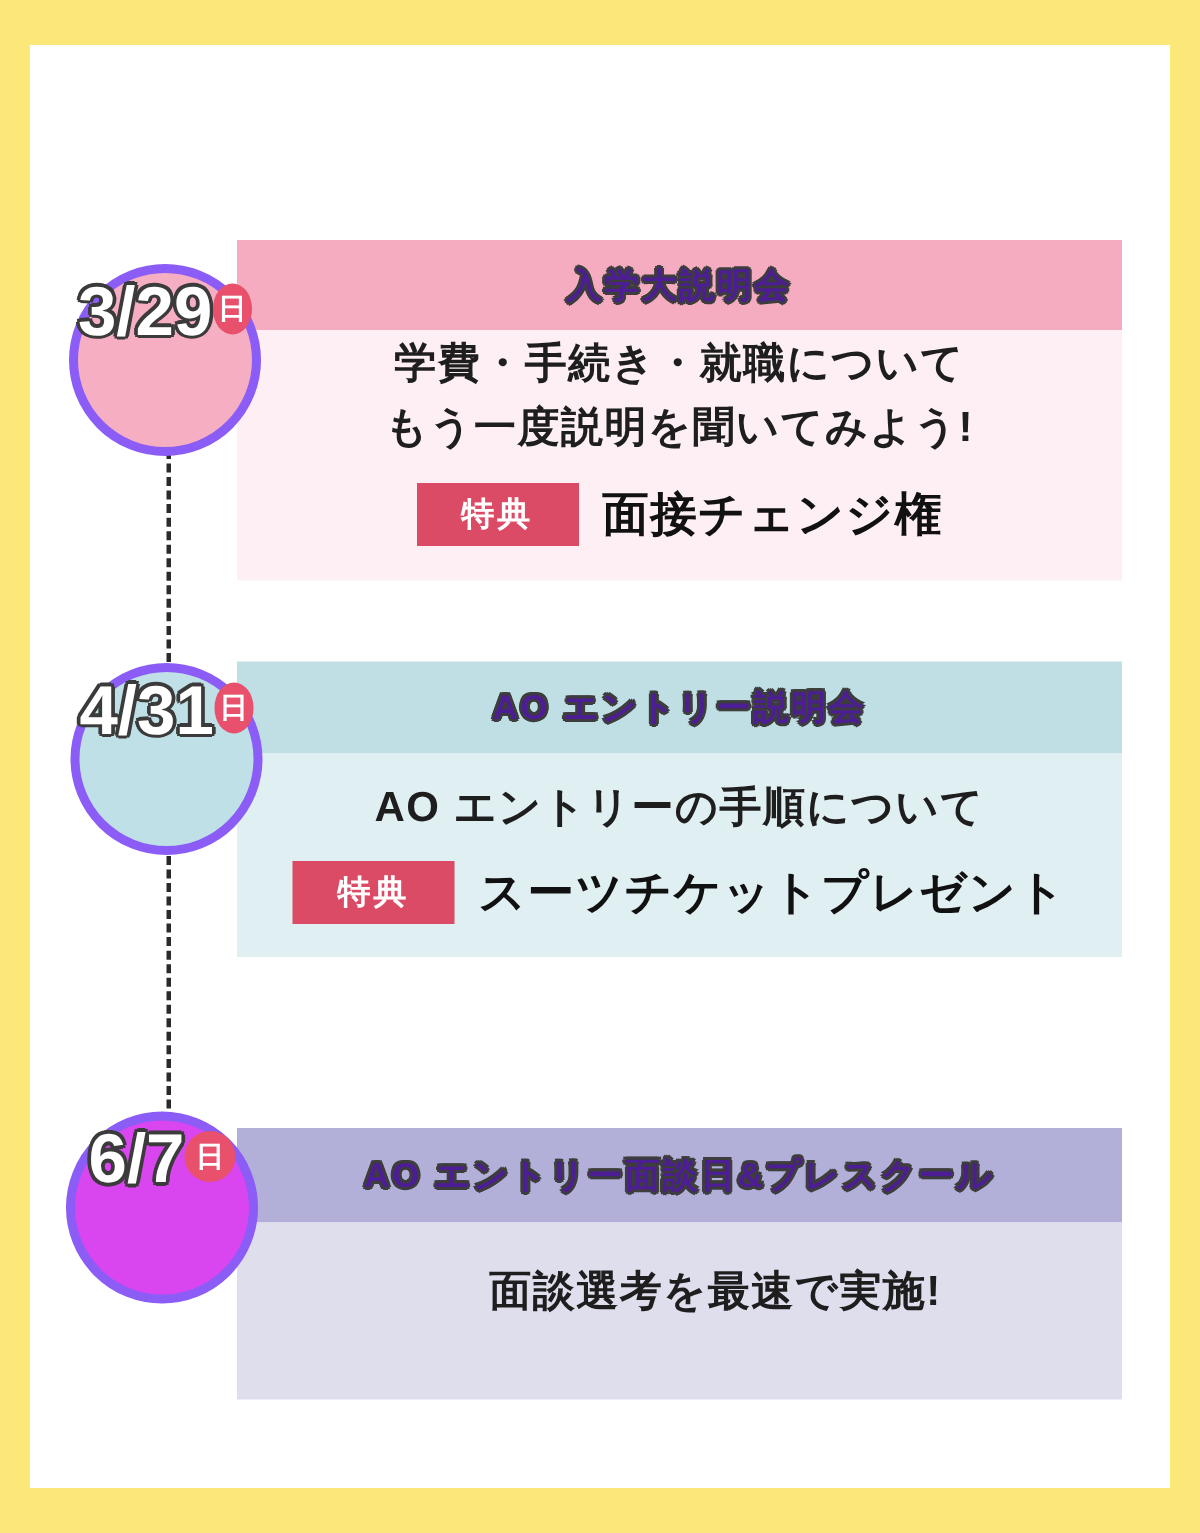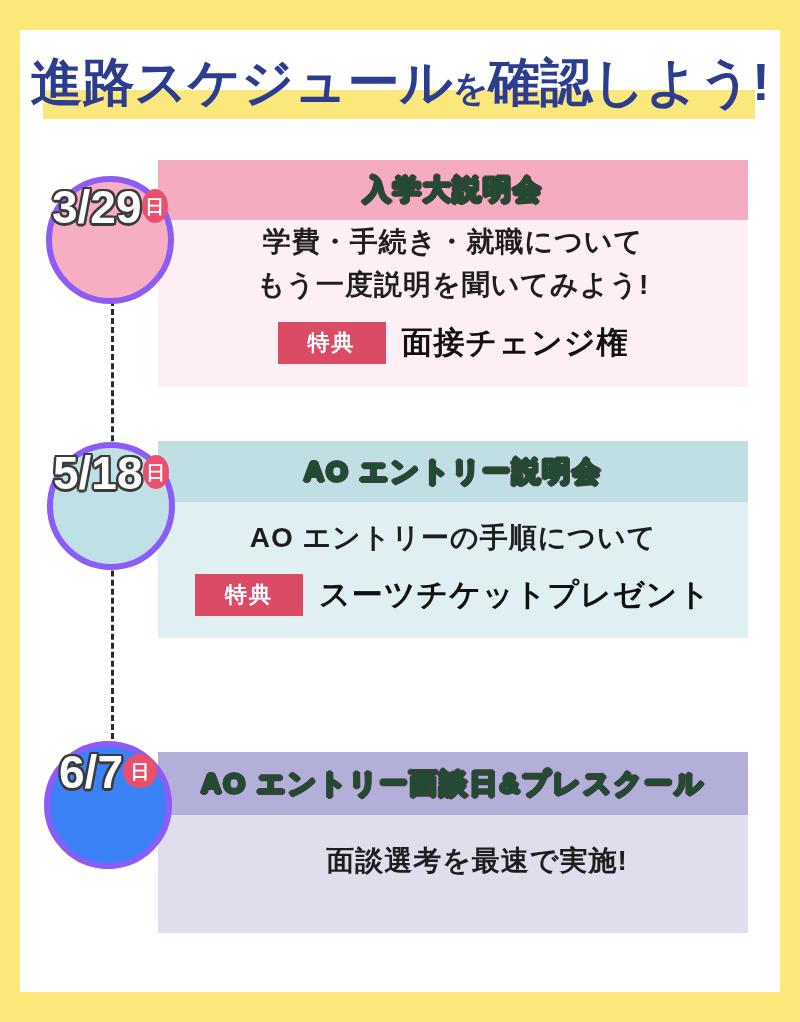--- a/index.html
+++ b/index.html
@@ -44,21 +44,21 @@
     text-shadow:2.5px 0 0 #3b3b3b,-2.5px 0 0 #3b3b3b,0 2.5px 0 #3b3b3b,0 -2.5px 0 #3b3b3b,
                 1.8px 1.8px 0 #3b3b3b,-1.8px 1.8px 0 #3b3b3b,1.8px -1.8px 0 #3b3b3b,-1.8px -1.8px 0 #3b3b3b;
   }
   .event .day-badge{
     margin-top:5px;width:34px;height:34px;border-radius:50%;
     background:#E8506C;color:#ffffff;font-size:19px;font-weight:700;
     display:flex;align-items:center;justify-content:center;line-height:1;
   }
   .event .card{position:absolute;left:138px;width:590px;z-index:1;}
   .card-header{
-    width:100%;text-align:center;color:#14532d;font-weight:800;font-size:28px;
+    width:100%;text-align:center;color:#4c1d95;font-weight:800;font-size:23px;
     letter-spacing:2px;
     text-shadow:2px 0 0 #3d3d3d,-2px 0 0 #3d3d3d,0 2px 0 #3d3d3d,0 -2px 0 #3d3d3d,
                 1.4px 1.4px 0 #3d3d3d,-1.4px 1.4px 0 #3d3d3d,1.4px -1.4px 0 #3d3d3d,-1.4px -1.4px 0 #3d3d3d;
   }
   .card-body{
     width:100%;box-sizing:border-box;text-align:center;
   }
   .card-body .line{
     margin:0;color:#1e1e1e;font-size:28px;font-weight:700;line-height:1.55;
     letter-spacing:1px;
@@ -88,24 +88,20 @@
   .event3 .circle{left:24px;top:711px;}
   .event3 .card{top:706px;margin-top:16px;}
   .event3 .card-header{height:63px;line-height:63px;}
   .event3 .card-body{height:118px;padding-top:24px;padding-left:48px;}
 </style>
 </head>
 <body>
 
 <div class="page">
 
-  <div class="title-wrap">
-    <div class="title-highlight"></div>
-    <div class="title-text"><span class="seg-large">進路スケジュール</span><span class="seg-small">を</span><span class="seg-large">確認しよう!</span></div>
-  </div>
 
   <div class="timeline-line"></div>
 
   <section class="event event1">
     <div class="circle" style="background-color: rgb(246, 174, 194);">
       <div class="date">3/29</div>
       <div class="day-badge">日</div>
     </div>
     <div class="card">
       <header class="card-header" style="background-color: rgb(246, 172, 192);">入学大説明会</header>
@@ -115,37 +111,37 @@
         <div class="badge-row">
           <span class="badge" style="background-color: rgb(220, 75, 101);">特典</span>
           <span class="badge-text">面接チェンジ権</span>
         </div>
       </div>
     </div>
   </section>
 
   <section class="event event2">
     <div class="circle" style="background-color: rgb(191, 224, 230);">
-      <div class="date">5/18</div>
+      <div class="date">4/31</div>
       <div class="day-badge">日</div>
     </div>
     <div class="card">
       <header class="card-header" style="background-color: rgb(191, 223, 229);">AO エントリー説明会</header>
       <div class="card-body" style="background-color: rgb(224, 239, 242);">
         <p class="line">AO エントリーの手順について</p>
         <div class="badge-row">
           <span class="badge" style="background-color: rgb(220, 75, 101);">特典</span>
           <span class="badge-text">スーツチケットプレゼント</span>
         </div>
       </div>
     </div>
   </section>
 
   <section class="event event3">
-    <div class="circle" style="background-color: #3b82f6;">
+    <div class="circle" style="background-color: #d946ef;">
       <div class="date">6/7</div>
       <div class="day-badge">日</div>
     </div>
     <div class="card">
       <header class="card-header" style="background-color: rgb(178, 175, 216);">AO エントリー面談日&amp;プレスクール</header>
       <div class="card-body" style="background-color: rgb(223, 222, 237);">
         <p class="line">面談選考を最速で実施!</p>
       </div>
     </div>
   </section>

